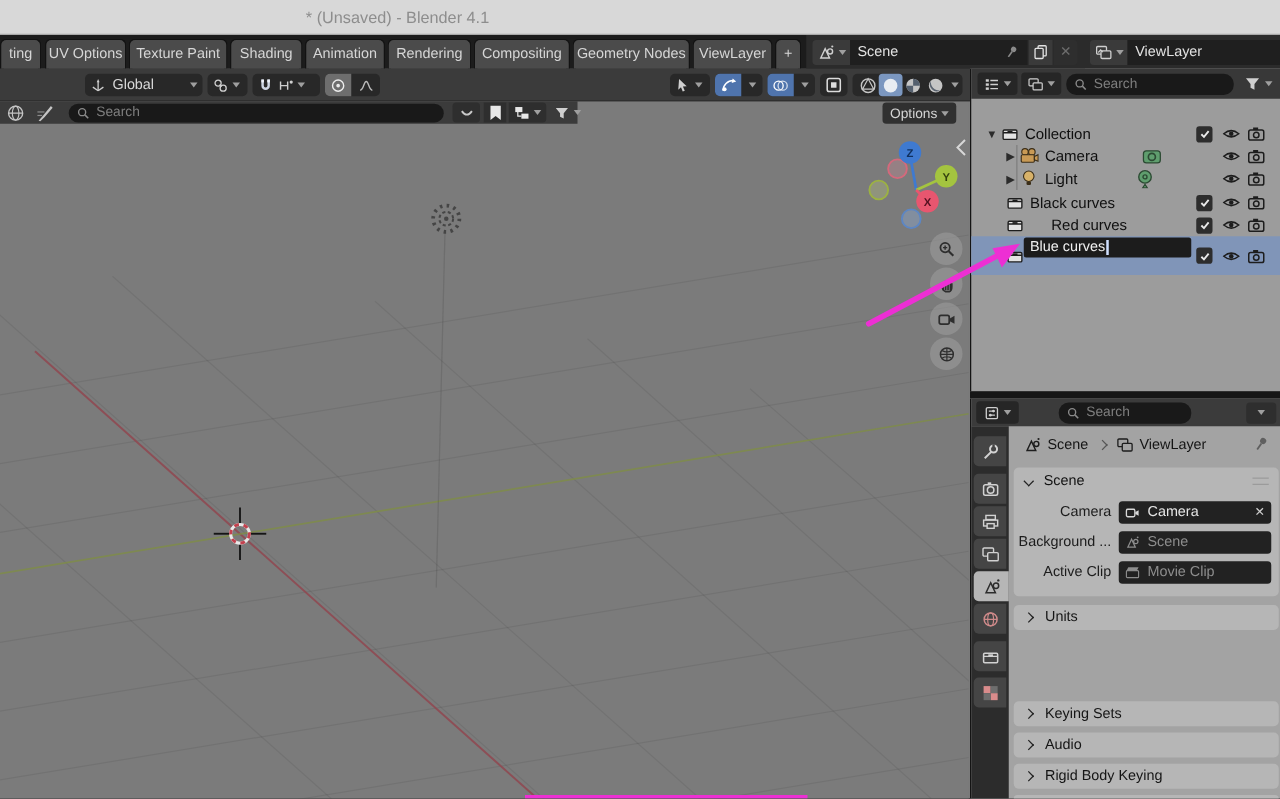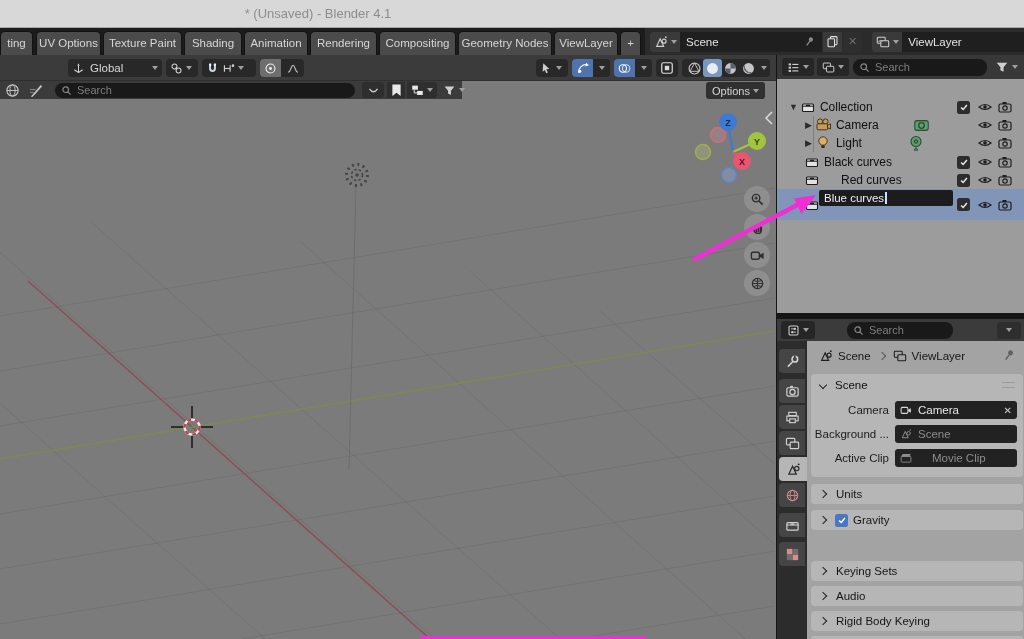--- a/index.html
+++ b/index.html
@@ -699,37 +699,27 @@
             <circle cx="13.5" cy="2.5" r="1" fill="#8d8d8d"></circle>
           </svg>
         <span style="margin-left:6px;color:#8d8d8d">Scene</span>
       </div>
       <span class="plabel" style="right:134px;top:78px;width:72px">Active Clip</span>
       <div class="pfield" style="left:84px;top:75px;width:122px">
         <svg class="ic" width="12" height="12" viewBox="0 0 16 16">
             <rect x="1.5" y="6" width="13" height="7.5" rx="1" fill="none" stroke="#8d8d8d" stroke-width="1.2"></rect>
             <path d="M1.5,6 L3.5,2.5 H14.5 L12.5,6 Z" fill="#8d8d8d"></path>
           </svg>
-        <span style="margin-left:20px;color:#8d8d8d">Movie Clip</span>
+        <span style="margin-left:6px;color:#8d8d8d">Movie Clip</span>
       </div>
     </div>
 
     <div class="secbar" style="top:165px">
       <span class="chev r" style="margin-left:9px"></span>
         <span style="margin-left:10px">Units</span>
-
-    </div>
-    <div class="secbar" style="top:191px">
-      <span class="chev r" style="margin-left:9px"></span>
-      <span class="gcb" style="margin-left:9px">
-          <svg width="10" height="10" viewBox="0 0 12 12">
-            <polyline points="2.5,6.5 5,9 9.5,3.5" fill="none" stroke="#fff" stroke-width="1.8"></polyline>
-          </svg>
-        </span>
-      <span>Gravity</span>
 
     </div>
     <div class="secbar" style="top:242px">
       <span class="chev r" style="margin-left:9px"></span>
         <span style="margin-left:10px">Keying Sets</span>
 
     </div>
     <div class="secbar" style="top:267px">
       <span class="chev r" style="margin-left:9px"></span>
         <span style="margin-left:10px">Audio</span>

